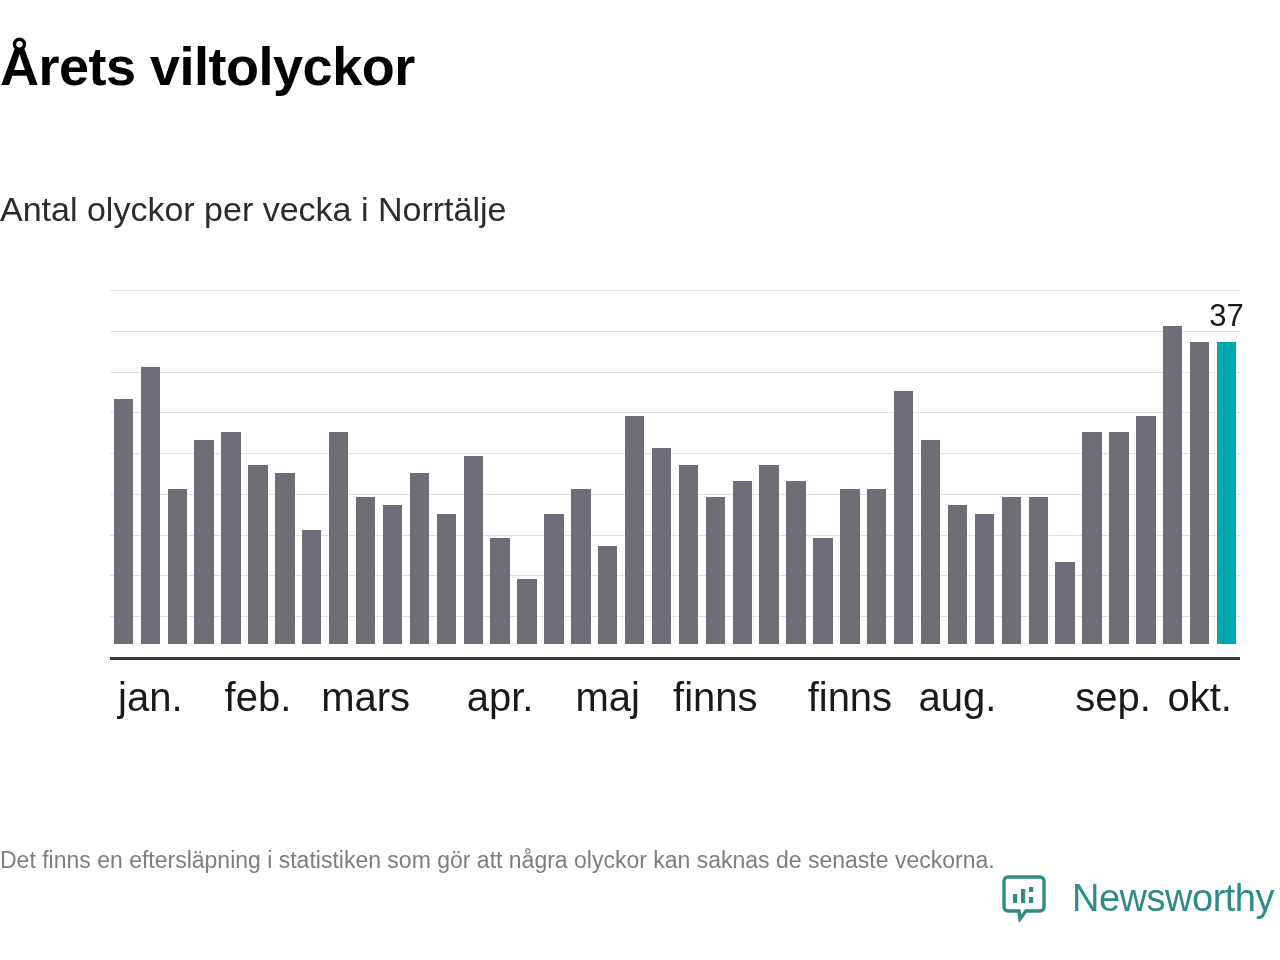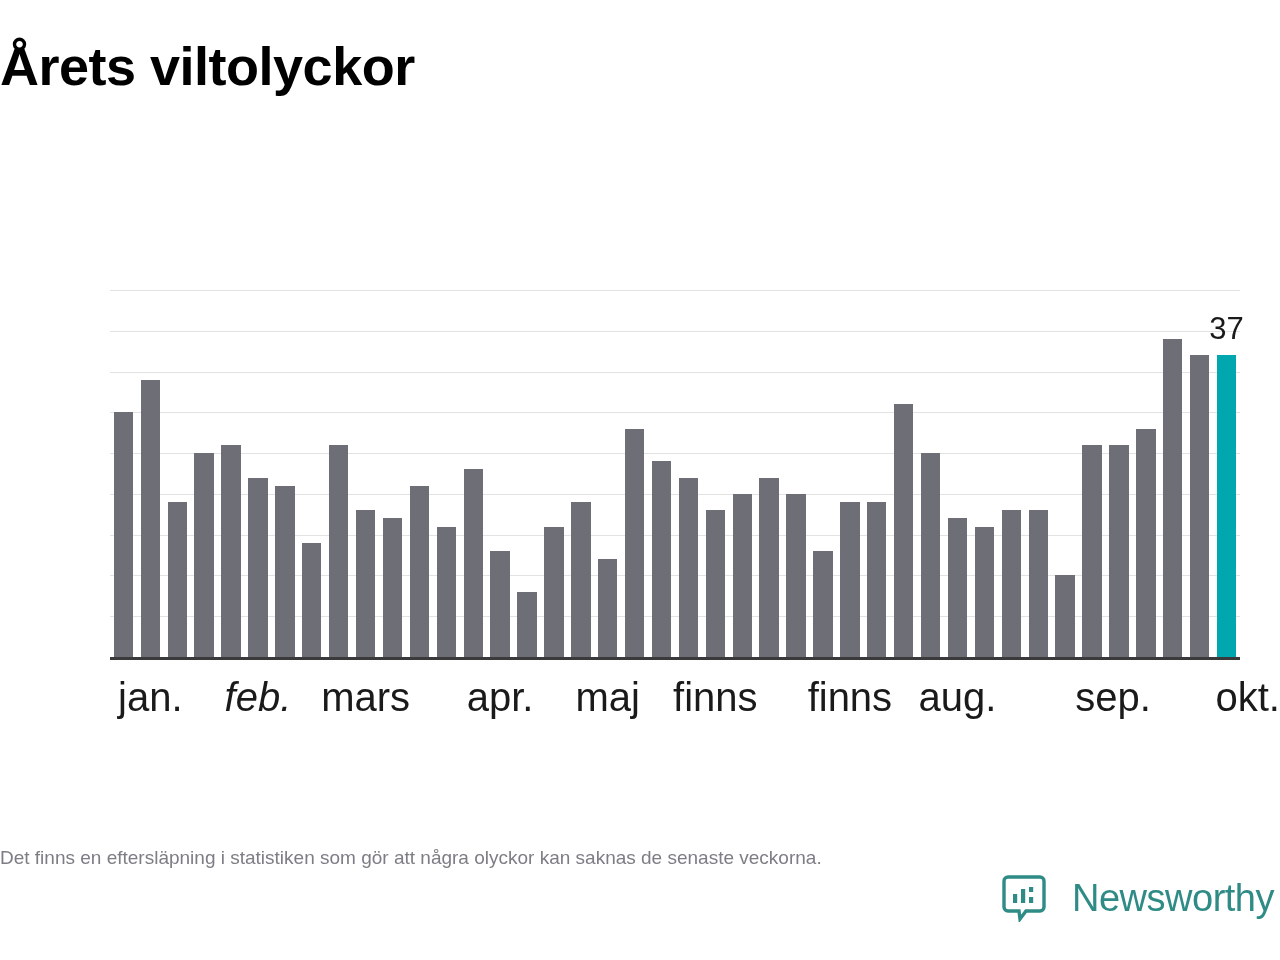--- a/index.html
+++ b/index.html
@@ -53,21 +53,21 @@
     left: 0; bottom: 0;
     width: 1130px; height: 3px;
     background: #3a3a3a;
   }
   .ytick-wrap {
     position: absolute;
     left: 0; top: 0; width: 0; height: 0;
   }
   .bars {
     position: absolute;
-    left: 0; bottom: 3px;
+    left: 0; bottom: 16px;
     width: 1130px; height: 408px;
   }
   .bar {
     position: absolute;
     bottom: 0;
     background: #6e6e76;
   }
   .bar.highlight {
     background: #00a7ae;
   }
@@ -89,21 +89,21 @@
     font-size: 40px;
     color: #1a1a1a;
     text-align: center;
     white-space: nowrap;
     transform: translateX(-50%);
   }
   .note {
     position: absolute;
     left: 0px; top: 845px;
     width: 1258px;
-    font-size: 19px;
+    font-size: 23px;
     line-height: 1.35;
     color: #7d7d85;
   }
   .logo {
     position: absolute;
     right: 6px; bottom: 38px;
     display: flex;
     align-items: center;
     gap: 26px;
     text-align: right;
@@ -115,20 +115,21 @@
     font-weight: normal;
     letter-spacing: -0.5px;
   }
 </style>
 </head>
 <body>
 
 <div class="page">
 
   <div class="title">Årets viltolyckor</div>
+  <div class="subtitle">Antal olyckor per vecka i Norrtälje</div>
 
   <div class="chart-area">
     <div class="ytick-wrap" id="yticks"></div>
     <div class="plot">
       <div id="gridlines">
           <div class="gridline" style="top: 367px;"></div>
           <div class="gridline" style="top: 326.222px;"></div>
           <div class="gridline" style="top: 285.444px;"></div>
           <div class="gridline" style="top: 244.667px;"></div>
           <div class="gridline" style="top: 203.889px;"></div>
@@ -180,29 +181,29 @@
           <div class="bar" title="v39: 28" style="left: 1026.15px; width: 19.3714px; height: 228.356px;"></div>
           <div class="bar" title="v40: 39" style="left: 1053.05px; width: 19.3714px; height: 318.067px;"></div>
           <div class="bar" title="v41: 37" style="left: 1079.96px; width: 19.3714px; height: 301.756px;"></div>
           <div class="bar highlight" title="v42: 37" style="left: 1106.86px; width: 19.3714px; height: 301.756px;"></div>
           <div class="bar-label" style="left: 1076.55px; width: 80px; bottom: 309.756px;">37</div>
         </div>
       <div class="axis-line"></div>
     </div>
     <div class="xlabels" id="xlabels">
         <div class="xlabel" style="left: 40.3571px;">jan.</div>
-        <div class="xlabel" style="left: 147.976px; font-style: italic;">feb.</div>
+        <div class="xlabel" style="left: 147.976px;">feb.</div>
         <div class="xlabel" style="left: 255.595px;">mars</div>
         <div class="xlabel" style="left: 390.119px;">apr.</div>
         <div class="xlabel" style="left: 497.738px;">maj</div>
         <div class="xlabel" style="left: 605.357px;">finns</div>
         <div class="xlabel" style="left: 739.881px;">finns</div>
         <div class="xlabel" style="left: 847.5px;">aug.</div>
         <div class="xlabel" style="left: 968px; margin-left: 35px;">sep.</div>
-        <div class="xlabel" style="left: 1089.64px; margin-left: 48px;">okt.</div>
+        <div class="xlabel" style="left: 1089.64px;">okt.</div>
       </div>
   </div>
 
   <div class="note">Det finns en eftersläpning i statistiken som gör att några olyckor kan saknas de senaste veckorna.</div>
 
   <div class="logo">
     <span class="logo-mark">
       <svg class="logo-mark" viewBox="0 0 44 48" xmlns="http://www.w3.org/2000/svg">
         <path d="M6 3 H38 A4 4 0 0 1 42 7 V33 A4 4 0 0 1 38 37 H24 L18 45 L17 37 H6 A4 4 0 0 1 2 33 V7 A4 4 0 0 1 6 3 Z" fill="none" stroke="#2e8b86" stroke-width="3.4"></path>
         <rect x="11" y="20" width="4.2" height="9" fill="#2e8b86"></rect>

